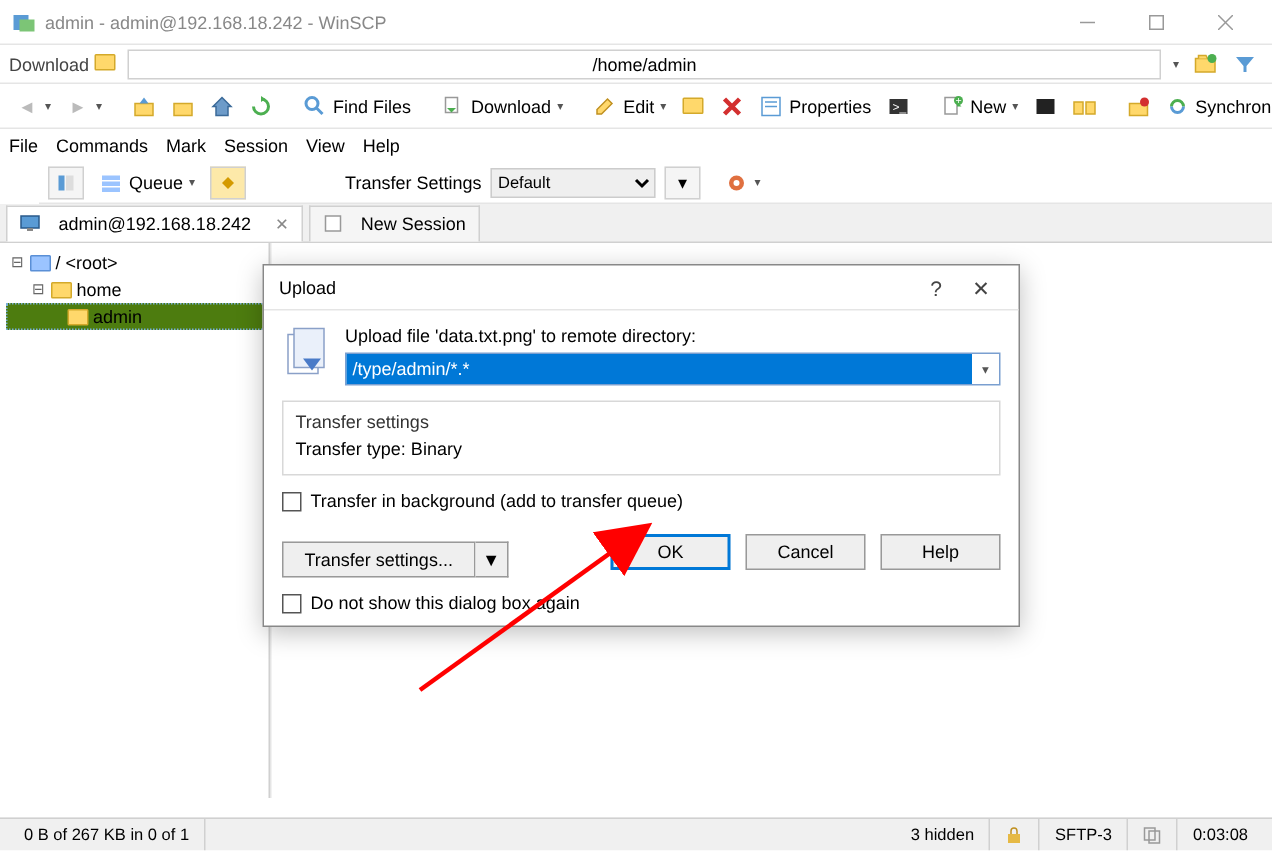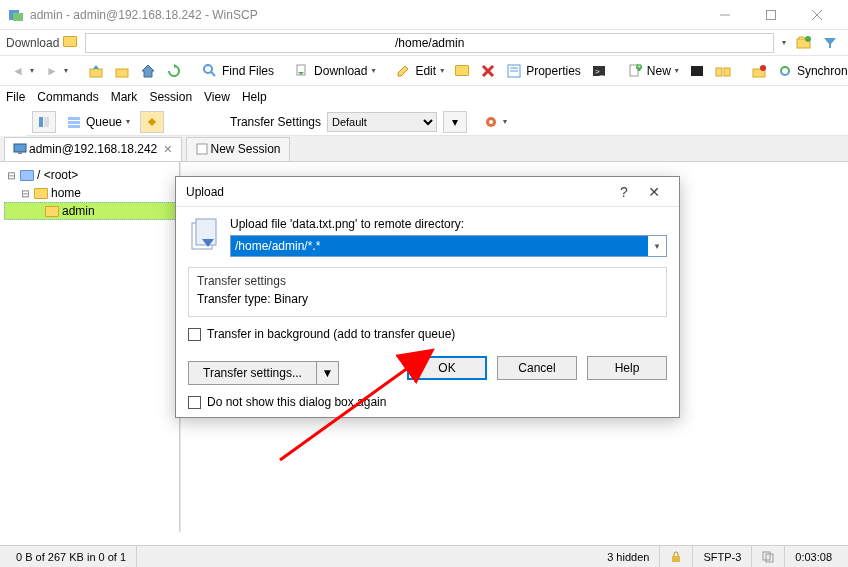--- a/index.html
+++ b/index.html
@@ -30,30 +30,30 @@
 .menubar span { color: #000; }
 
 
 .queuerow { height: 28px; display: flex; align-items: center; padding: 0 6px; gap: 6px; border-bottom: 1px solid #e5e5e5; margin-left: 26px; }
 .queuerow .transfer-lbl { margin-left: 60px; }
 .queuerow select { height: 20px; border: 1px solid #ccc; font-size: 11px; width: 110px; }
 .tinybtn { width: 24px; height: 22px; border: 1px solid #d0d0d0; background: #f5f5f5; display: inline-flex; align-items: center; justify-content: center; }
 
 
 .session-tabs { height: 26px; display: flex; align-items: center; background: #f0f0f0; border-bottom: 1px solid #d0d0d0; }
-.session-tab { height: 24px; display: flex; align-items: center; padding: 0 8px; gap: 2px; background: #fff; border: 1px solid #d0d0d0; border-bottom: none; margin-left: 4px; }
+.session-tab { height: 24px; display: flex; align-items: center; padding: 0 8px; gap: 12px; background: #fff; border: 1px solid #d0d0d0; border-bottom: none; margin-left: 4px; }
 .session-tab.new { background: #f5f5f5; }
 .close-x { color: #888; margin-left: 4px; font-size: 11px; }
 
 
 .main { display: flex; height: 370px; }
 .tree { width: 180px; border-right: 1px solid #d0d0d0; background: #fff; padding: 4px 2px; }
 .tree-row { display: flex; align-items: center; height: 18px; gap: 3px; padding-left: 4px; }
 .tree-row .tw { width: 11px; text-align: center; color: #666; font-size: 10px; }
-.tree-row.selected { background: #bef264; border: 1px dotted #7ab0db; }
+.tree-row.selected { background: #4d7c0f; border: 1px dotted #7ab0db; }
 .folder-ico { width: 14px; height: 11px; background: #ffd86b; border: 1px solid #d4a92a; border-radius: 1px; display: inline-block; }
 .folder-ico.blue { background: #9bc4ff; border-color: #5a8fd6; }
 .content { flex: 1; background: #fff; border-left: 1px solid #e5e5e5; }
 
 
 .statusbar { position: absolute; bottom: 0; left: 0; right: 0; height: 22px; background: #f0f0f0; border-top: 1px solid #d0d0d0; display: flex; align-items: center; font-size: 11px; padding: 0 6px; }
 .statusbar .cell { padding: 0 10px; border-right: 1px solid #d0d0d0; height: 100%; display: flex; align-items: center; }
 .statusbar .spacer { flex: 1; }
 
 
@@ -394,21 +394,21 @@
       <div class="dlg-icon">
         <svg width="32" height="40">
             <rect x="4" y="6" width="20" height="26" fill="#fff" stroke="#8aa0c8"></rect>
             <rect x="8" y="2" width="20" height="26" fill="#eaf0fa" stroke="#8aa0c8"></rect>
             <path d="M20 30 L14 22 L26 22 Z" fill="#4a7bc8"></path>
           </svg>
       </div>
       <div class="dlg-path">
         <div class="prompt">Upload file 'data.txt.png' to remote directory:</div>
         <div class="combo">
-          <div class="sel">/home/admin/*.*</div>
+          <div class="sel">/type/admin/*.*</div>
           <div class="dd-btn">▾</div>
         </div>
       </div>
     </div>
     <div class="dlg-settings">
       <div class="hdr">Transfer settings</div>
       <div class="val">Transfer type: Binary</div>
     </div>
     <div class="chk-row">
       <span class="chk"></span>

